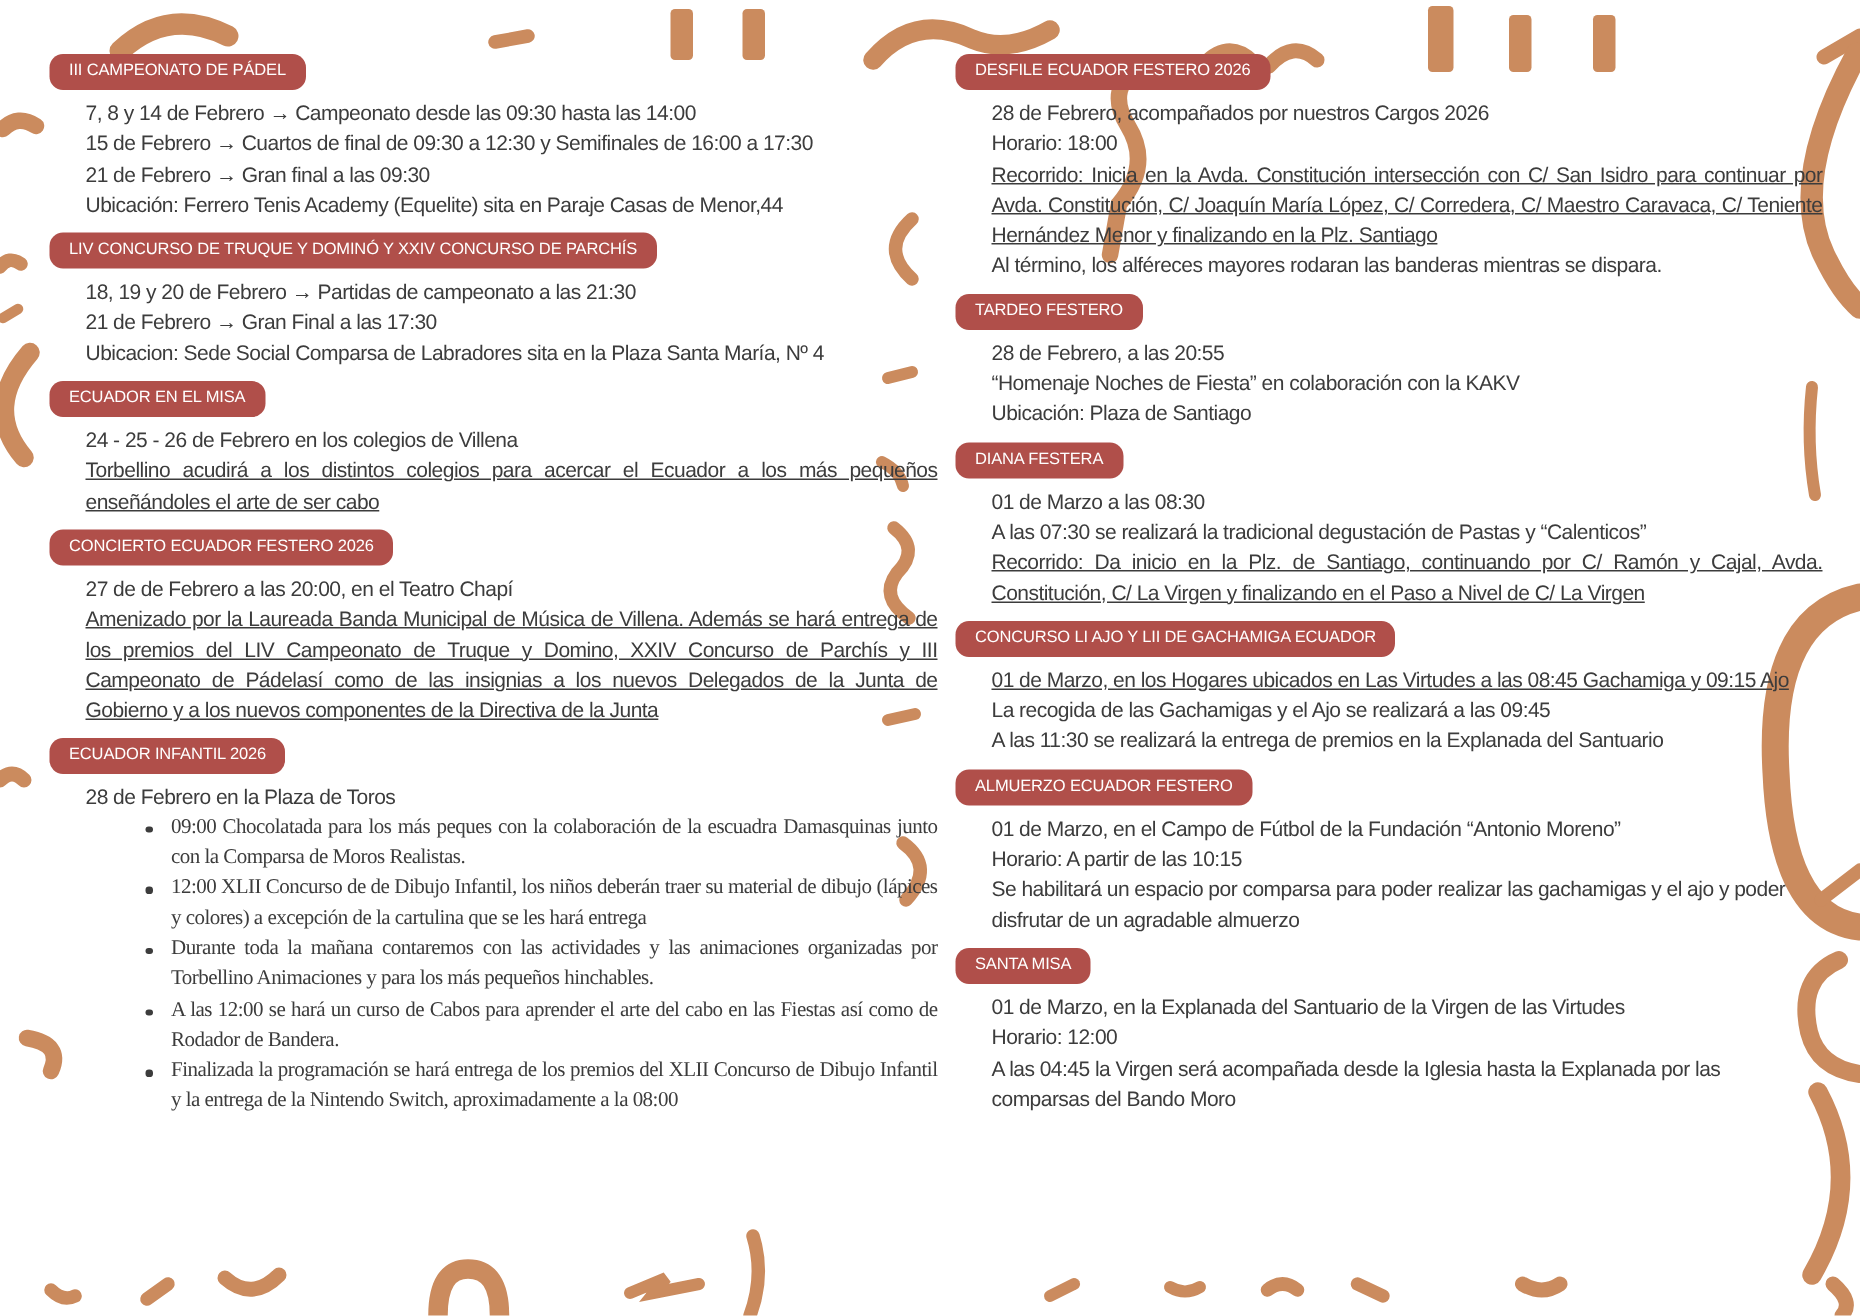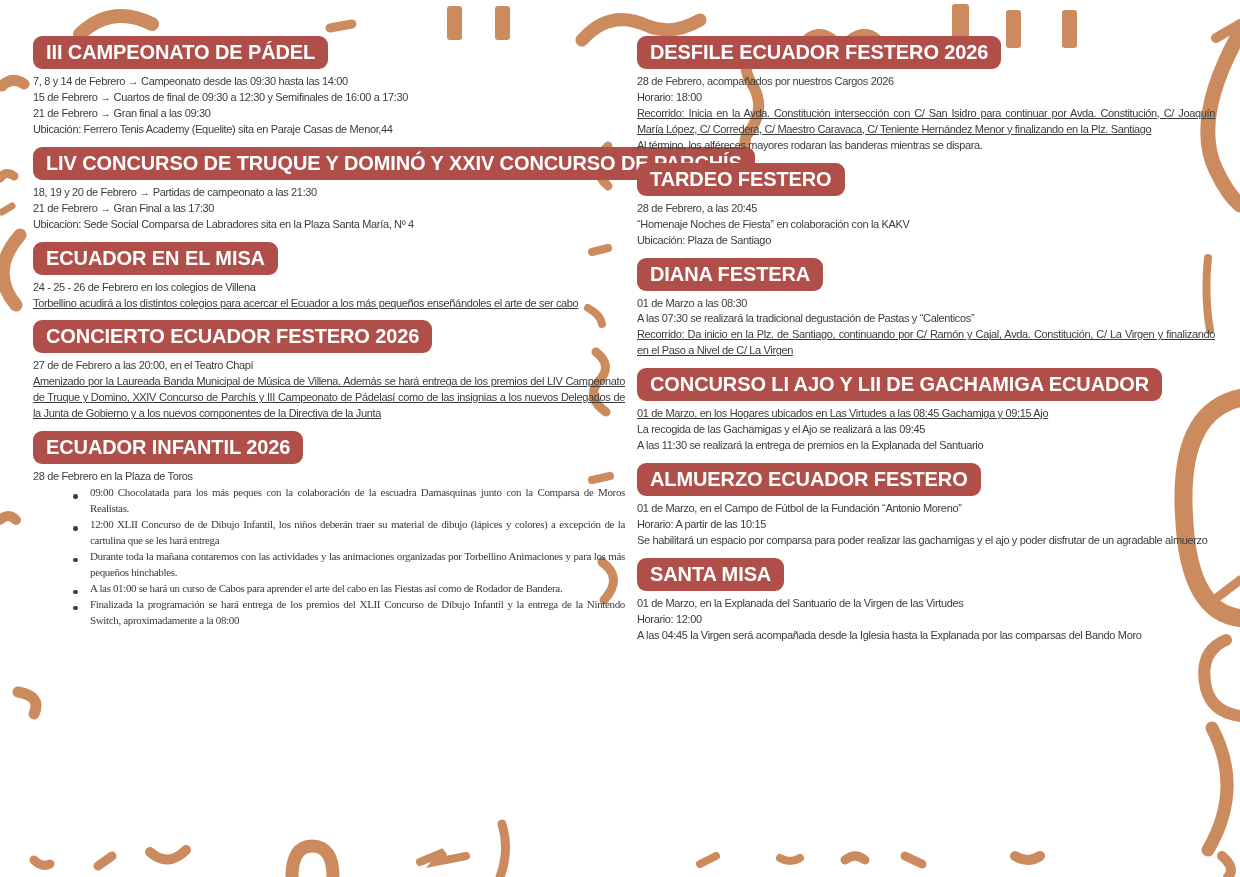--- a/index.html
+++ b/index.html
@@ -19,27 +19,27 @@
   .decor-layer{position:absolute;inset:0;pointer-events:none;}
   .ds{stroke:var(--decor);fill:none;stroke-linecap:round;}
   .df{fill:var(--decor);}
   .column{position:absolute;top:36px;}
   .col-left{left:33px;width:592px;}
   .col-right{left:637px;width:578px;}
   .section{margin:0 0 9px 0;}
   .badge{
     display:inline-block;white-space:nowrap;
     background:var(--badge);color:var(--badge-text);
-    font-weight:700;font-size:20px;letter-spacing:-0.1px;
+    font-weight:400;font-size:11px;letter-spacing:-0.1px;
     padding:6px 13px 7px 13px;border-radius:9px;line-height:1;
     margin:0 0 5px 0;
   }
   .line,.para,.bullets li{
-    font-size:11px;color:var(--body-text);
-    line-height:1.45;letter-spacing:-0.35px;
+    font-size:14px;color:var(--body-text);
+    line-height:1.45;letter-spacing:-0.35px;margin-left:24px;
   }
   .para{text-align:justify;text-decoration:underline;}
   ul.bullets{margin:0;padding:0 0 0 57px;list-style:none;font-family:Liberation Serif, serif;}
   ul.bullets li{position:relative;text-align:justify;}
   ul.bullets li::before{
     content:"";position:absolute;left:-17px;top:9px;
     width:4.5px;height:4.5px;border-radius:50%;background:var(--body-text);
   }
 </style>
 </head>
@@ -97,24 +97,24 @@
 
 <div class="column col-left">
     <section class="section"><div class="badge">III CAMPEONATO DE PÁDEL</div><div class="line">7, 8 y 14 de Febrero → Campeonato desde las 09:30 hasta las 14:00</div><div class="line">15 de Febrero → Cuartos de final de 09:30 a 12:30 y Semifinales de 16:00 a 17:30</div><div class="line">21 de Febrero → Gran final a las 09:30</div><div class="line">Ubicación: Ferrero Tenis Academy (Equelite) sita en Paraje Casas de Menor,44</div></section>
     <section class="section"><div class="badge">LIV CONCURSO DE TRUQUE Y DOMINÓ Y XXIV CONCURSO DE PARCHÍS</div><div class="line">18, 19 y 20 de Febrero → Partidas de campeonato a las 21:30</div><div class="line">21 de Febrero → Gran Final a las 17:30</div><div class="line">Ubicacion: Sede Social Comparsa de Labradores sita en la Plaza Santa María, Nº 4</div></section>
     <section class="section"><div class="badge">ECUADOR EN EL MISA</div><div class="line">24 - 25 - 26 de Febrero en los colegios de Villena</div><div class="para">Torbellino acudirá a los distintos colegios para acercar el Ecuador a los más pequeños enseñándoles el arte de ser cabo</div></section>
     <section class="section"><div class="badge">CONCIERTO ECUADOR FESTERO 2026</div><div class="line">27 de de Febrero a las 20:00, en el Teatro Chapí</div><div class="para">Amenizado por la Laureada Banda Municipal de Música de Villena. Además se hará entrega de los premios del LIV Campeonato de Truque y Domino, XXIV Concurso de Parchís y III Campeonato de Pádelasí como de las insignias a los nuevos Delegados de la Junta de Gobierno y a los nuevos componentes de la Directiva de la Junta</div></section>
     <section class="section"><div class="badge">ECUADOR INFANTIL 2026</div><div class="line">28 de Febrero en la Plaza de Toros</div><ul class="bullets">
         <li>09:00 Chocolatada para los más peques con la colaboración de la escuadra Damasquinas junto con la Comparsa de Moros Realistas.</li>
         <li>12:00 XLII Concurso de de Dibujo Infantil, los niños deberán traer su material de dibujo (lápices y colores) a excepción de la cartulina que se les hará entrega</li>
         <li>Durante toda la mañana contaremos con las actividades y las animaciones organizadas por Torbellino Animaciones y para los más pequeños hinchables.</li>
-        <li>A las 01:00 se hará un curso de Cabos para aprender el arte del cabo en las Fiestas así como de Rodador de Bandera.</li>
+        <li>A las 12:00 se hará un curso de Cabos para aprender el arte del cabo en las Fiestas así como de Rodador de Bandera.</li>
         <li>Finalizada la programación se hará entrega de los premios del XLII Concurso de Dibujo Infantil y la entrega de la Nintendo Switch, aproximadamente a la 08:00</li>
       </ul></section>
   </div>
 <div class="column col-right">
     <section class="section"><div class="badge">DESFILE ECUADOR FESTERO 2026</div><div class="line">28 de Febrero, acompañados por nuestros Cargos 2026</div><div class="line">Horario: 18:00</div><div class="para">Recorrido: Inicia en la Avda. Constitución intersección con C/ San Isidro para continuar por Avda. Constitución, C/ Joaquín María López, C/ Corredera, C/ Maestro Caravaca, C/ Teniente Hernández Menor y finalizando en la Plz. Santiago</div><div class="line">Al término, los alféreces mayores rodaran las banderas mientras se dispara.</div></section>
-    <section class="section"><div class="badge">TARDEO FESTERO</div><div class="line">28 de Febrero, a las 20:45</div><div class="line">“Homenaje Noches de Fiesta” en colaboración con la KAKV</div><div class="line">Ubicación: Plaza de Santiago</div></section>
+    <section class="section"><div class="badge">TARDEO FESTERO</div><div class="line">28 de Febrero, a las 20:55</div><div class="line">“Homenaje Noches de Fiesta” en colaboración con la KAKV</div><div class="line">Ubicación: Plaza de Santiago</div></section>
     <section class="section"><div class="badge">DIANA FESTERA</div><div class="line">01 de Marzo a las 08:30</div><div class="line">A las 07:30 se realizará la tradicional degustación de Pastas y “Calenticos”</div><div class="para">Recorrido: Da inicio en la Plz. de Santiago, continuando por C/ Ramón y Cajal, Avda. Constitución, C/ La Virgen y finalizando en el Paso a Nivel de C/ La Virgen</div></section>
     <section class="section"><div class="badge">CONCURSO LI AJO Y LII DE GACHAMIGA ECUADOR</div><div class="para">01 de Marzo, en los Hogares ubicados en Las Virtudes a las 08:45 Gachamiga y 09:15 Ajo</div><div class="line">La recogida de las Gachamigas y el Ajo se realizará a las 09:45</div><div class="line">A las 11:30 se realizará la entrega de premios en la Explanada del Santuario</div></section>
     <section class="section"><div class="badge">ALMUERZO ECUADOR FESTERO</div><div class="line">01 de Marzo, en el Campo de Fútbol de la Fundación “Antonio Moreno”</div><div class="line">Horario: A partir de las 10:15</div><div class="line">Se habilitará un espacio por comparsa para poder realizar las gachamigas y el ajo y poder disfrutar de un agradable almuerzo</div></section>
     <section class="section"><div class="badge">SANTA MISA</div><div class="line">01 de Marzo, en la Explanada del Santuario de la Virgen de las Virtudes</div><div class="line">Horario: 12:00</div><div class="line">A las 04:45 la Virgen será acompañada desde la Iglesia hasta la Explanada por las comparsas del Bando Moro</div></section>
   </div>
 
 </body></html>

